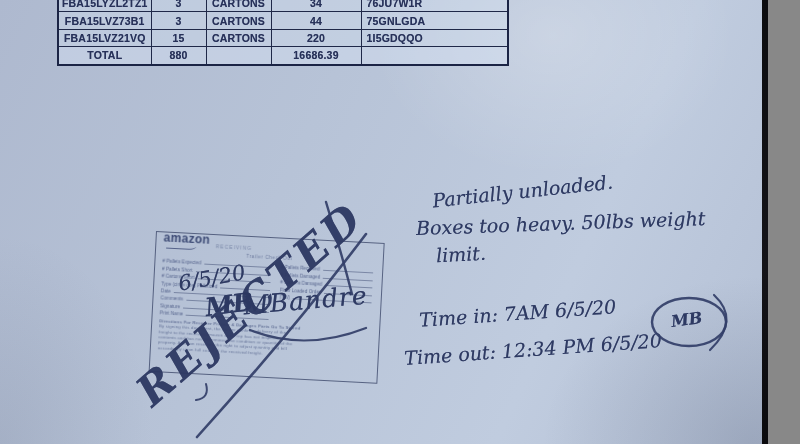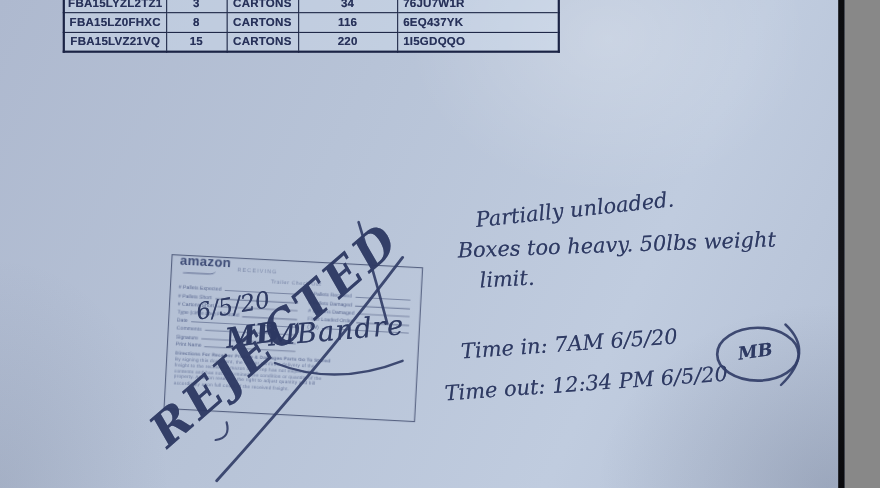--- a/index.html
+++ b/index.html
@@ -73,32 +73,39 @@
     </colgroup>
     <tbody>
         <tr>
           <td>FBA15LYZL2TZ1</td>
           <td>3</td>
           <td>CARTONS</td>
           <td>34</td>
           <td class="left">76JU7W1R</td>
         </tr>
         <tr>
-          <td>FBA15LZ0FHXC</td>
-          <td>8</td>
+          <td>FBA15LVZ73B1</td>
+          <td>3</td>
           <td>CARTONS</td>
-          <td>116</td>
-          <td class="left">6EQ437YK</td>
+          <td>44</td>
+          <td class="left">75GNLGDA</td>
         </tr>
         <tr>
           <td>FBA15LVZ21VQ</td>
           <td>15</td>
           <td>CARTONS</td>
           <td>220</td>
           <td class="left">1I5GDQQO</td>
+        </tr>
+        <tr class="total">
+          <td>TOTAL</td>
+          <td>880</td>
+          <td></td>
+          <td>16686.39</td>
+          <td class="left"></td>
         </tr>
       </tbody>
   </table>
 
   <div class="stamp">
     <div class="stamp-header">
       <span>
         <span class="brand">amazon</span>
         <span class="smile"></span>
       </span>

